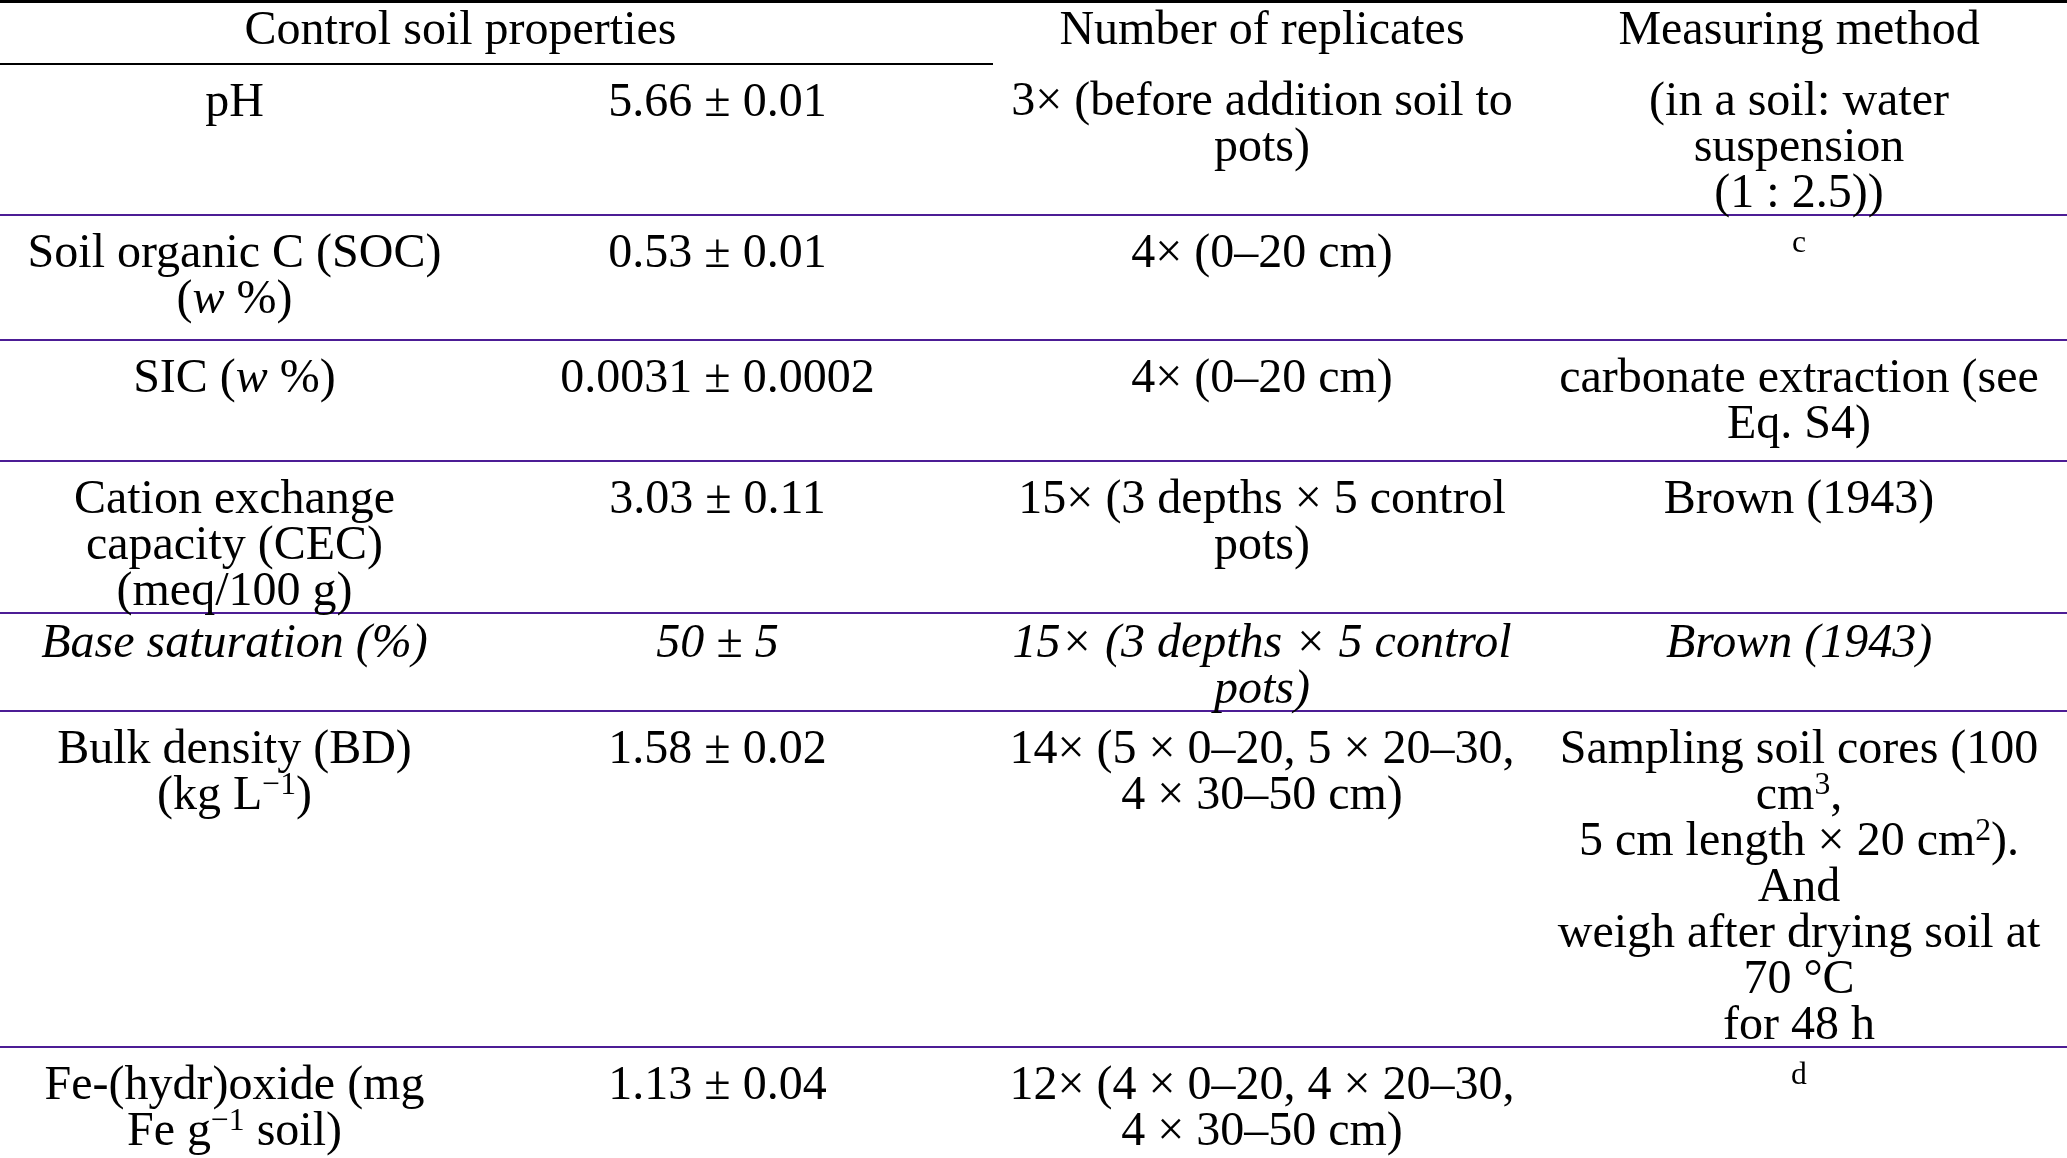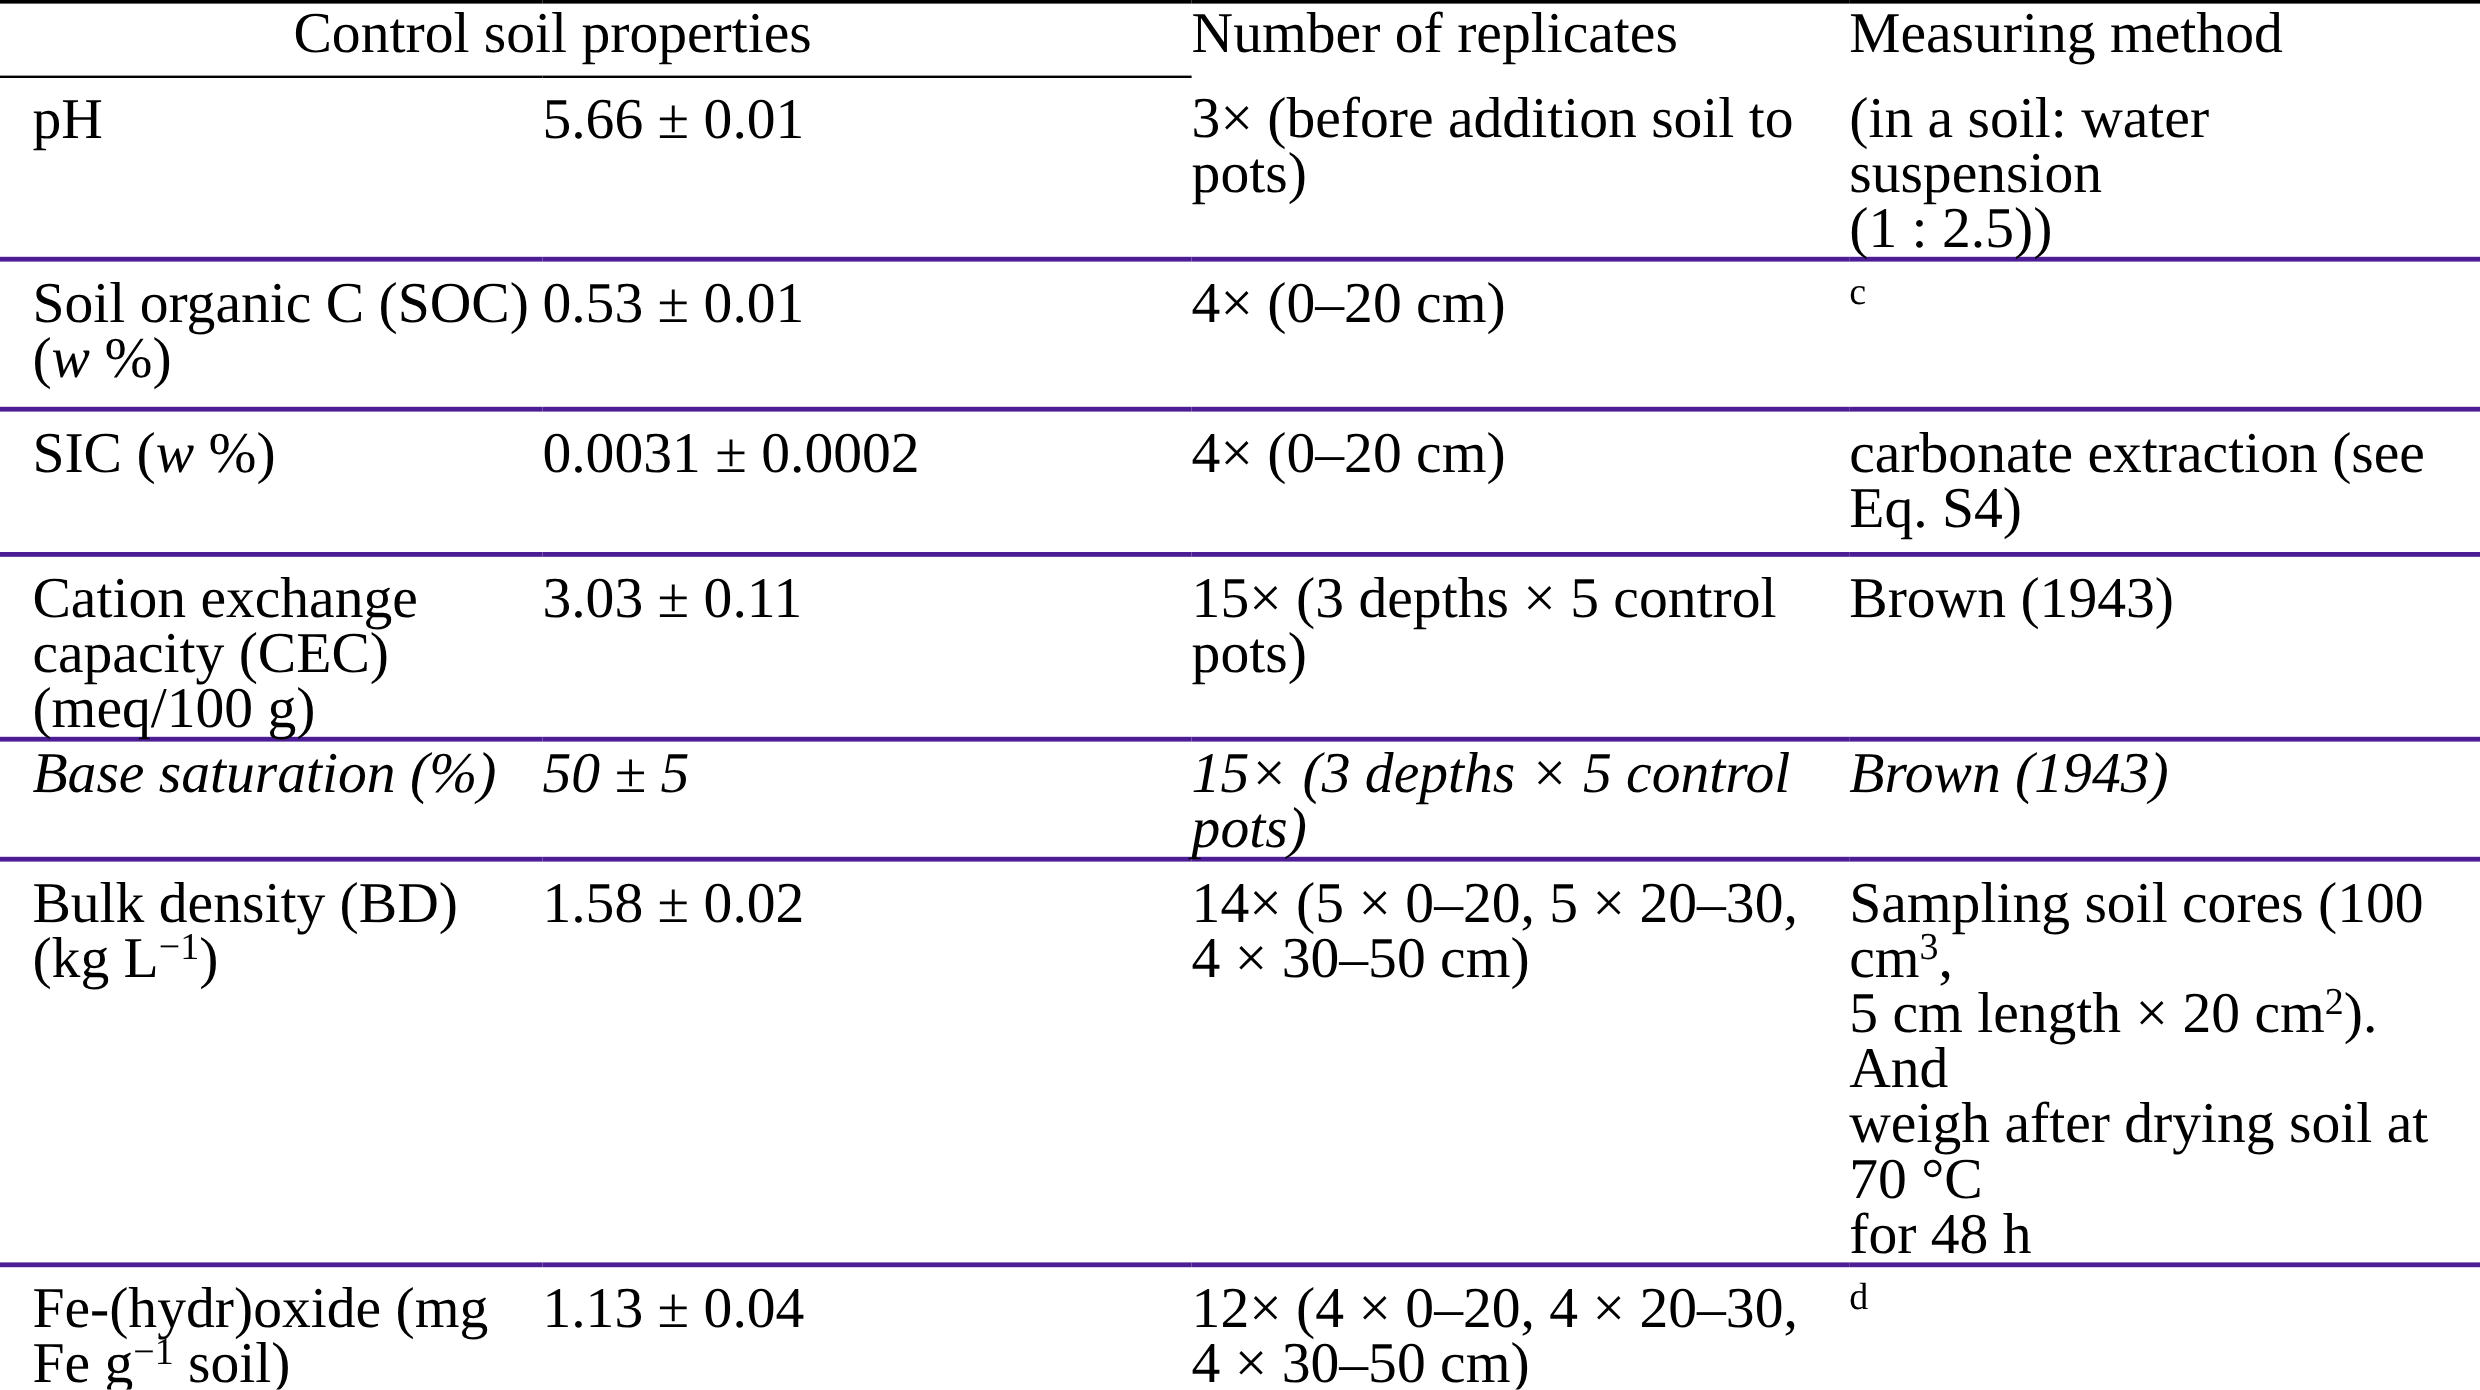--- a/index.html
+++ b/index.html
@@ -19,33 +19,33 @@
     font-size: 48px;
     line-height: 46px;
     color: #000;
   }
   col.c1 { width: 452px; }
   col.c2 { width: 541px; }
   col.c3 { width: 548px; }
   col.c4 { width: 526px; }
   th, td {
     vertical-align: top;
-    text-align: left;
+    text-align: center;
     font-weight: normal;
     white-space: pre-line;
     padding: 12px 10px 0 0;
   }
   thead tr { height: 62px; }
   thead th { padding-top: 2px; }
   .th-span {
     text-align: center;
     border-bottom: 2px solid #000;
     padding-right: 72px;
   }
-  tbody td { border-bottom: 4px solid #4c1d95; }
+  tbody td { border-bottom: 2px solid #4c1d95; }
   td.prop, th.prop { padding-left: 27px; }
   tr.row-base td { padding-top: 4px; font-style: italic; }
   sup {
     font-size: 66%;
     line-height: 0;
     vertical-align: baseline;
     position: relative;
     top: -0.45em;
   }
   i { font-style: italic; }

